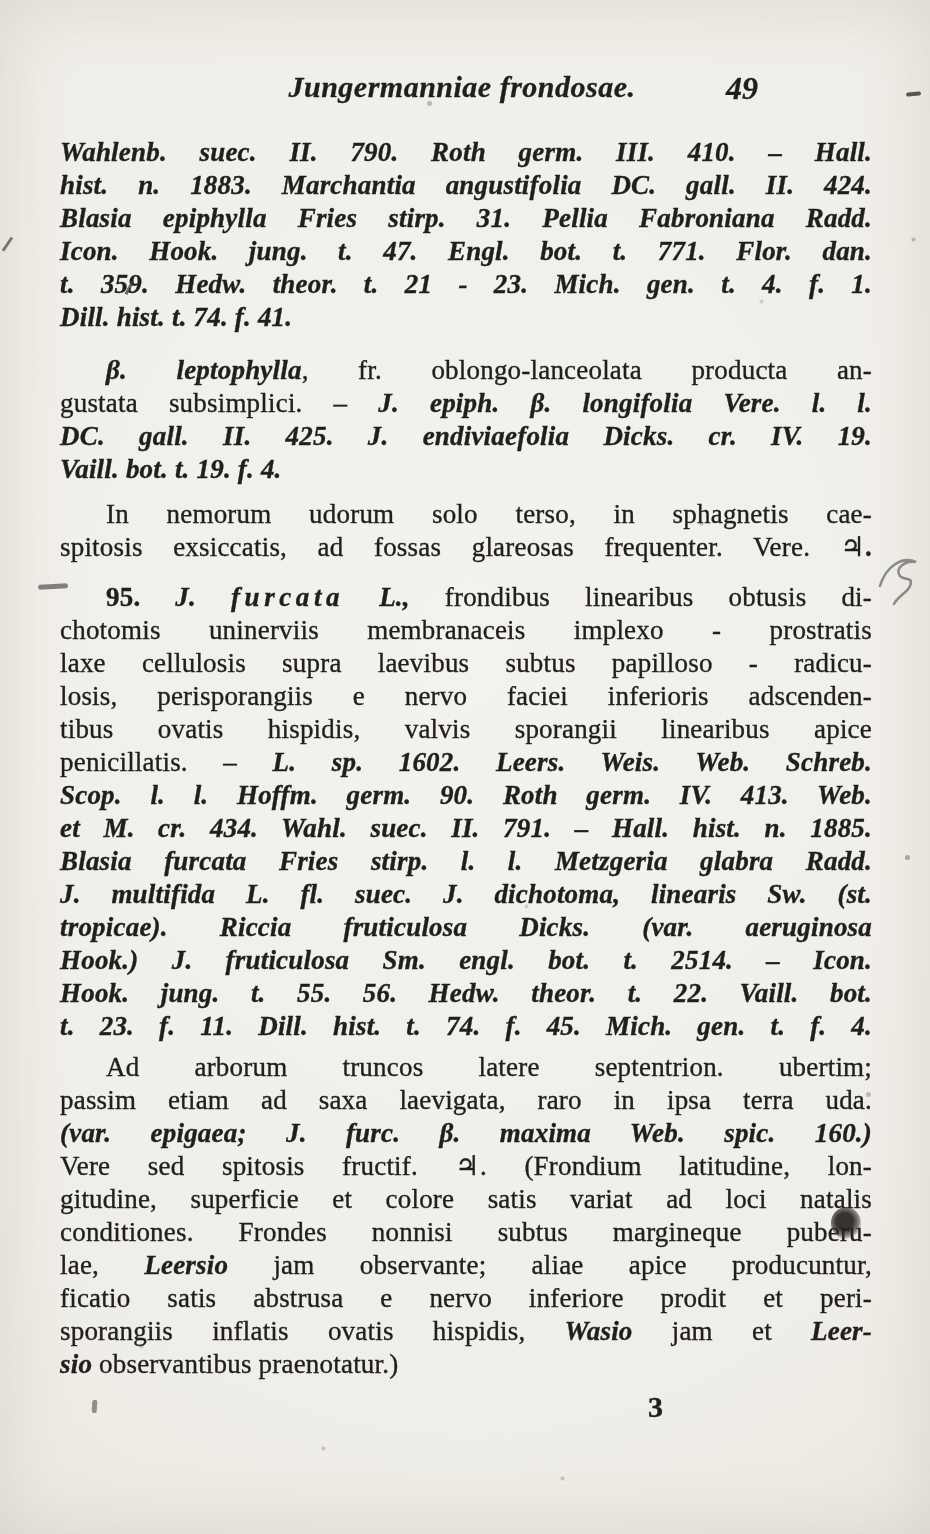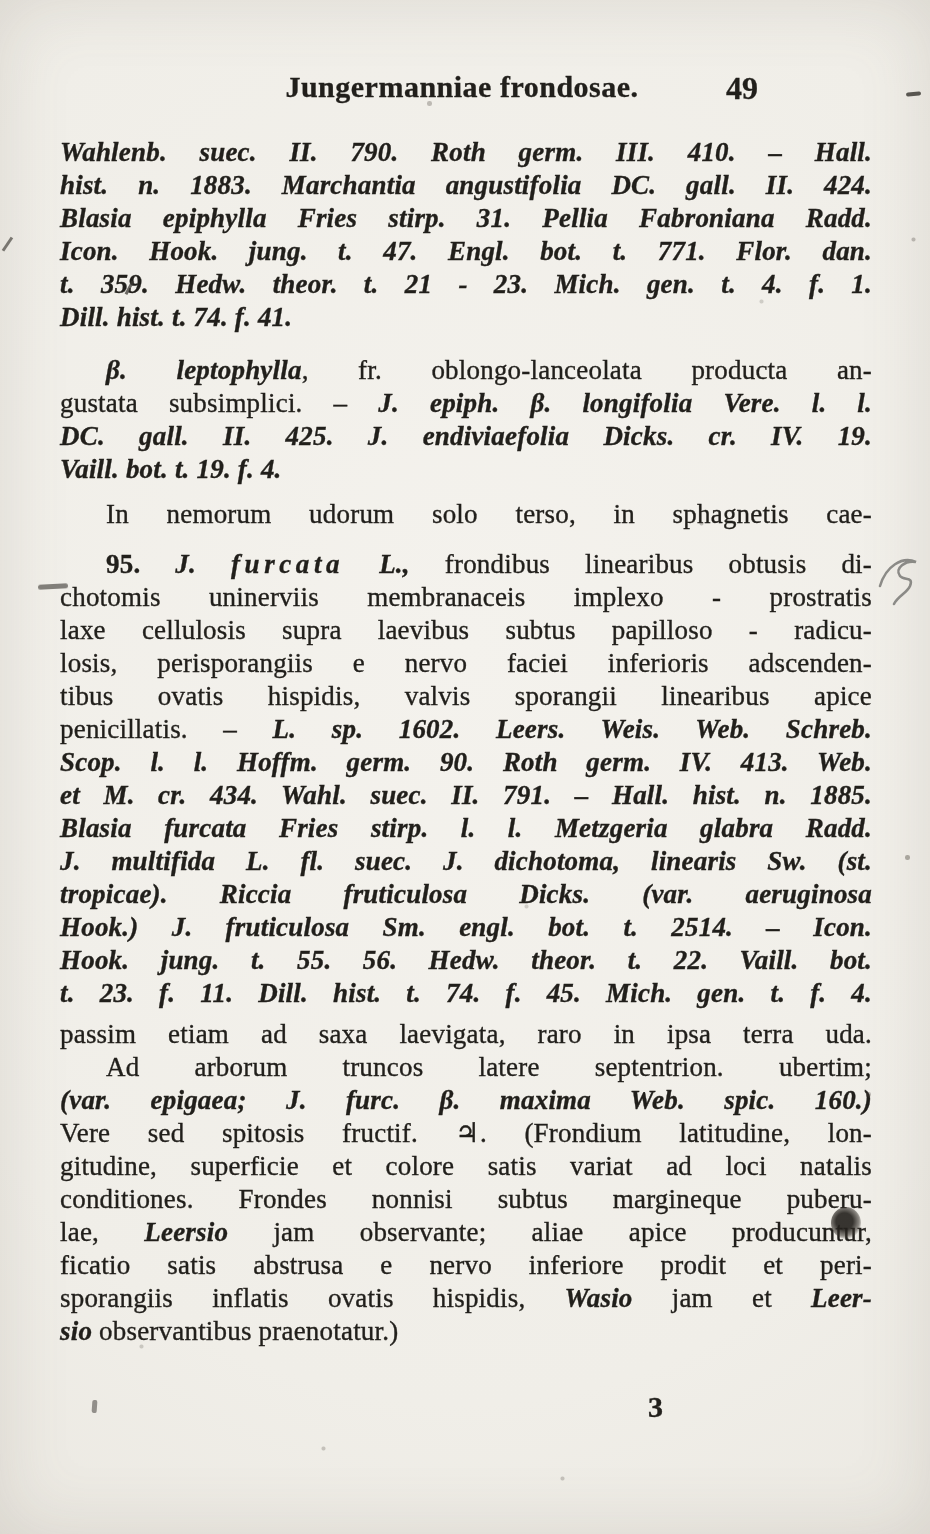--- a/index.html
+++ b/index.html
@@ -9,21 +9,21 @@
     margin:0 auto;
     background:
       radial-gradient(ellipse 120% 90% at 50% 42%, #f4f2ed 0%, #f0eee8 55%, #e9e6df 88%, #e4e1d9 100%);
     box-shadow: inset 0 0 70px rgba(110,100,85,.16);
     overflow:hidden;
     font-family:"Liberation Serif","DejaVu Serif",serif;
     color:#211f1b;
   }
   
   .running-head{
-    position:absolute;top:70px;left:0;width:822px;height:40px;
+    position:absolute;top:70px;left:0;width:822px;height:40px;font-style:italic;
   }
   .head-title{
     position:absolute;left:462px;transform:translateX(-50%);
     font-size:30px;font-weight:bold;letter-spacing:.5px;white-space:nowrap;
     -webkit-text-stroke:.3px #211f1b;
   }
   .page-number{
     position:absolute;right:64px;top:0;
     font-size:32px;font-weight:bold;
     -webkit-text-stroke:.3px #211f1b;
@@ -112,40 +112,41 @@
         <div class="line last"><span class="seg-i">Dill. hist. t. 74. f. 41.</span></div>
       </div>
       <div class="para" style="margin-top: 20px;">
         <div class="line indent"><span class="seg-i">β. leptophylla</span><span class="seg-r">, fr. oblongo-lanceolata producta an-</span></div>
         <div class="line"><span class="seg-r">gustata subsimplici. – </span><span class="seg-i">J. epiph. β. longifolia Vere. l. l.</span></div>
         <div class="line"><span class="seg-i">DC. gall. II. 425. J. endiviaefolia Dicks. cr. IV. 19.</span></div>
         <div class="line last"><span class="seg-i">Vaill. bot. t. 19. f. 4.</span></div>
       </div>
       <div class="para" style="margin-top: 12px;">
         <div class="line indent"><span class="seg-r">In nemorum udorum solo terso, in sphagnetis cae-</span></div>
+        <div class="line"><span class="seg-r">spitosis exsiccatis, ad fossas glareosas frequenter. Vere. </span><span class="seg-b">♃.</span></div>
       </div>
       <div class="para" style="margin-top: 17px;">
         <div class="line indent"><span class="seg-b">95. </span><span class="seg-bi">J. </span><span class="seg-bisp">furcata</span><span class="seg-bi"> L.,</span><span class="seg-r"> frondibus linearibus obtusis di-</span></div>
         <div class="line"><span class="seg-r">chotomis uninerviis membranaceis implexo - prostratis</span></div>
         <div class="line"><span class="seg-r">laxe cellulosis supra laevibus subtus papilloso - radicu-</span></div>
         <div class="line"><span class="seg-r">losis, perisporangiis e nervo faciei inferioris adscenden-</span></div>
         <div class="line"><span class="seg-r">tibus ovatis hispidis, valvis sporangii linearibus apice</span></div>
         <div class="line"><span class="seg-r">penicillatis. – </span><span class="seg-i">L. sp. 1602. Leers. Weis. Web. Schreb.</span></div>
         <div class="line"><span class="seg-i">Scop. l. l. Hoffm. germ. 90. Roth germ. IV. 413. Web.</span></div>
         <div class="line"><span class="seg-i">et M. cr. 434. Wahl. suec. II. 791. – Hall. hist. n. 1885.</span></div>
         <div class="line"><span class="seg-i">Blasia furcata Fries stirp. l. l. Metzgeria glabra Radd.</span></div>
         <div class="line"><span class="seg-i">J. multifida L. fl. suec. J. dichotoma, linearis Sw. (st.</span></div>
         <div class="line"><span class="seg-i">tropicae). Riccia fruticulosa Dicks. (var. aeruginosa</span></div>
         <div class="line"><span class="seg-i">Hook.) J. fruticulosa Sm. engl. bot. t. 2514. – Icon.</span></div>
         <div class="line"><span class="seg-i">Hook. jung. t. 55. 56. Hedw. theor. t. 22. Vaill. bot.</span></div>
         <div class="line"><span class="seg-i">t. 23. f. 11. Dill. hist. t. 74. f. 45. Mich. gen. t. f. 4.</span></div>
       </div>
       <div class="para" style="margin-top: 8px;">
+        <div class="line indent"><span class="seg-r">Ad arborum truncos latere septentrion. ubertim;</span></div>
         <div class="line"><span class="seg-r">passim etiam ad saxa laevigata, raro in ipsa terra uda.</span></div>
-        <div class="line indent"><span class="seg-r">Ad arborum truncos latere septentrion. ubertim;</span></div>
         <div class="line"><span class="seg-i">(var. epigaea; J. furc. β. maxima Web. spic. 160.)</span></div>
         <div class="line"><span class="seg-r">Vere sed spitosis fructif. </span><span class="seg-b">♃</span><span class="seg-r">. (Frondium latitudine, lon-</span></div>
         <div class="line"><span class="seg-r">gitudine, superficie et colore satis variat ad loci natalis</span></div>
         <div class="line"><span class="seg-r">conditiones. Frondes nonnisi subtus margineque puberu-</span></div>
         <div class="line"><span class="seg-r">lae, </span><span class="seg-bi">Leersio</span><span class="seg-r"> jam observante; aliae apice producuntur,</span></div>
         <div class="line"><span class="seg-r">ficatio satis abstrusa e nervo inferiore prodit et peri-</span></div>
         <div class="line"><span class="seg-r">sporangiis inflatis ovatis hispidis, </span><span class="seg-bi">Wasio</span><span class="seg-r"> jam et </span><span class="seg-bi">Leer-</span></div>
         <div class="line last"><span class="seg-bi">sio</span><span class="seg-r"> observantibus praenotatur.)</span></div>
       </div>
     </div>

